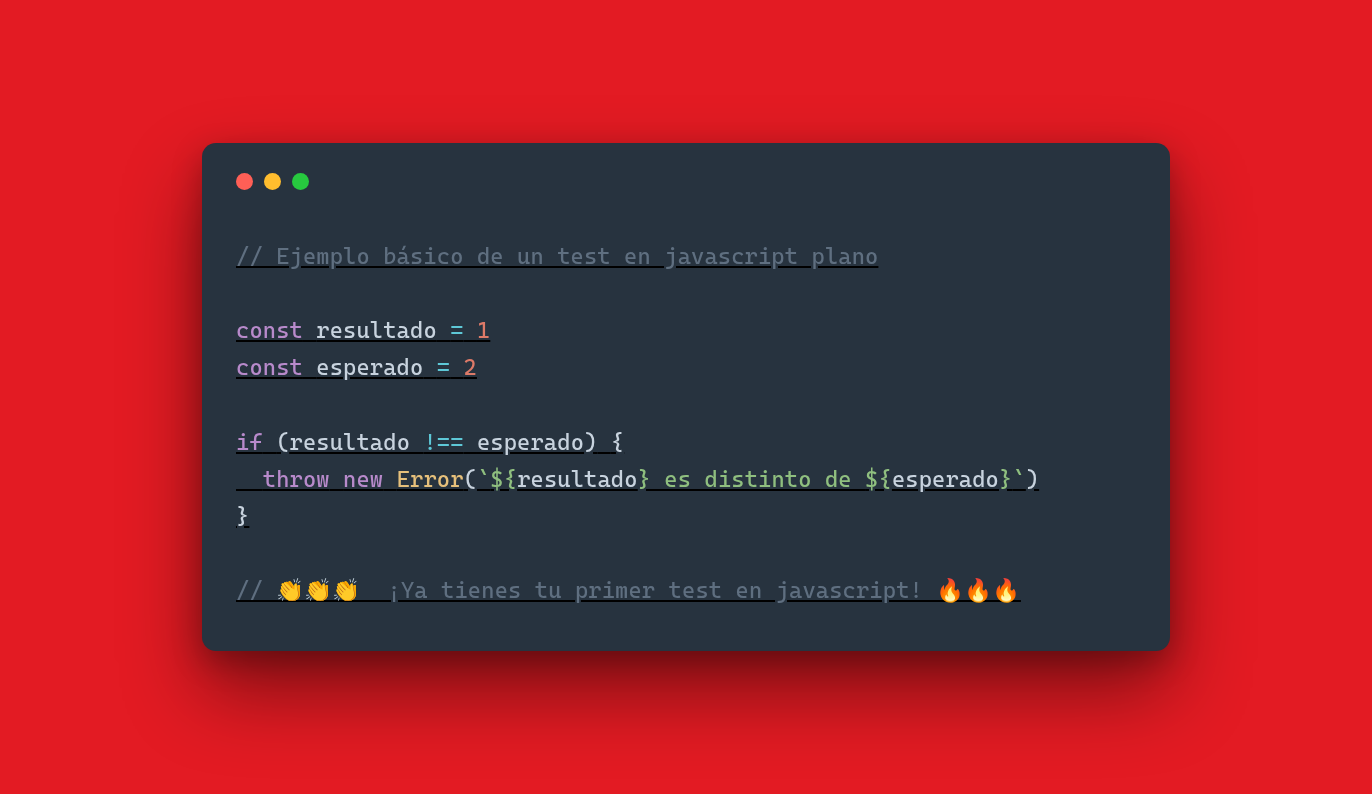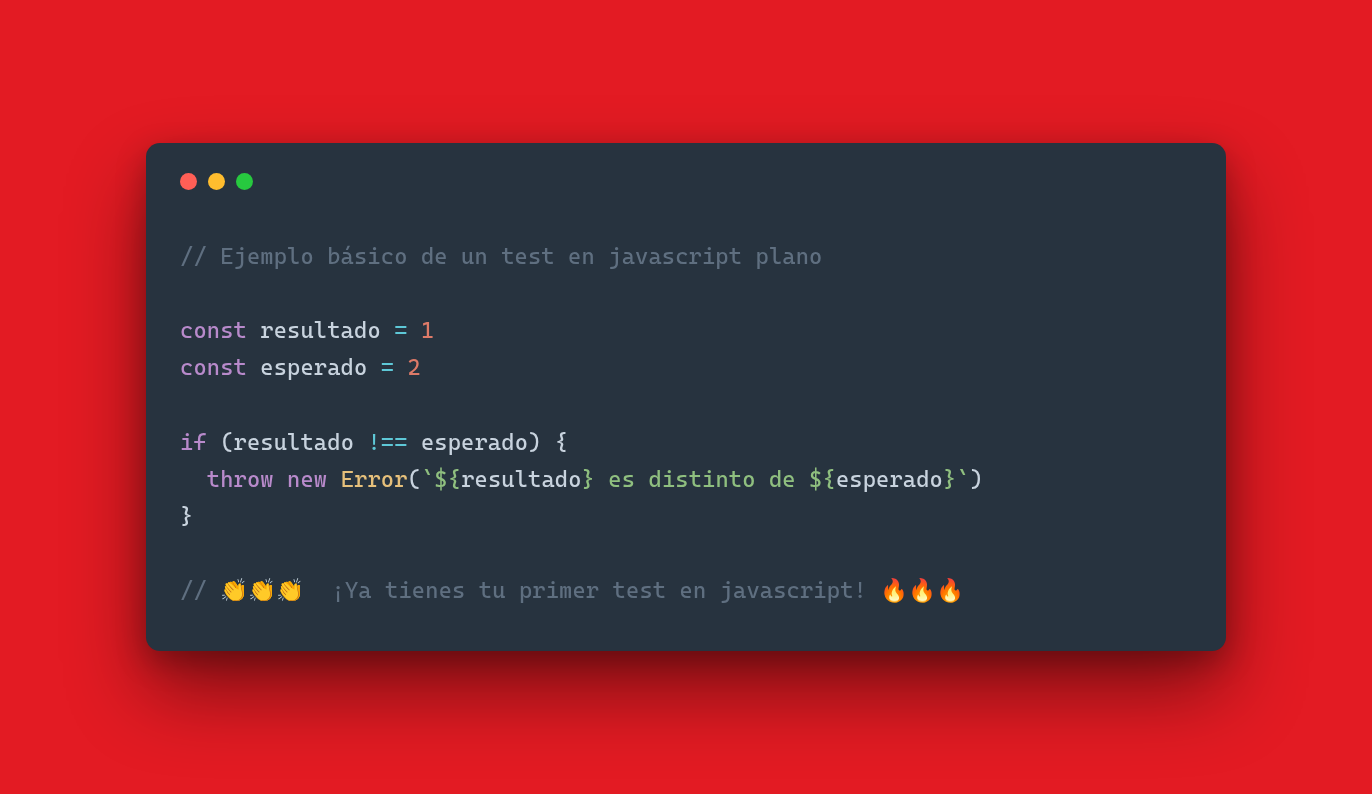--- a/index.html
+++ b/index.html
@@ -6,25 +6,26 @@
     body {
       width: 1372px;
       height: 794px;
       background: #e31b23;
       display: flex;
       align-items: center;
       justify-content: center;
       font-family: ui-monospace, "SF Mono", "Cascadia Code", Menlo, Monaco, Consolas, monospace;
     }
     .code-window {
-      width: 1080px;
+      width: 968px;
       background: #27333f;
       border-radius: 14px;
       box-shadow: 0 40px 80px rgba(0,0,0,0.45), 0 10px 30px rgba(0,0,0,0.25);
       padding: 30px 54px 42px 34px;
+      text-decoration: underline;
     }
     .titlebar {
       display: flex;
       gap: 11px;
       margin-bottom: 48px;
     }
     .dot {
       width: 17px;
       height: 17px;
       border-radius: 50%;

